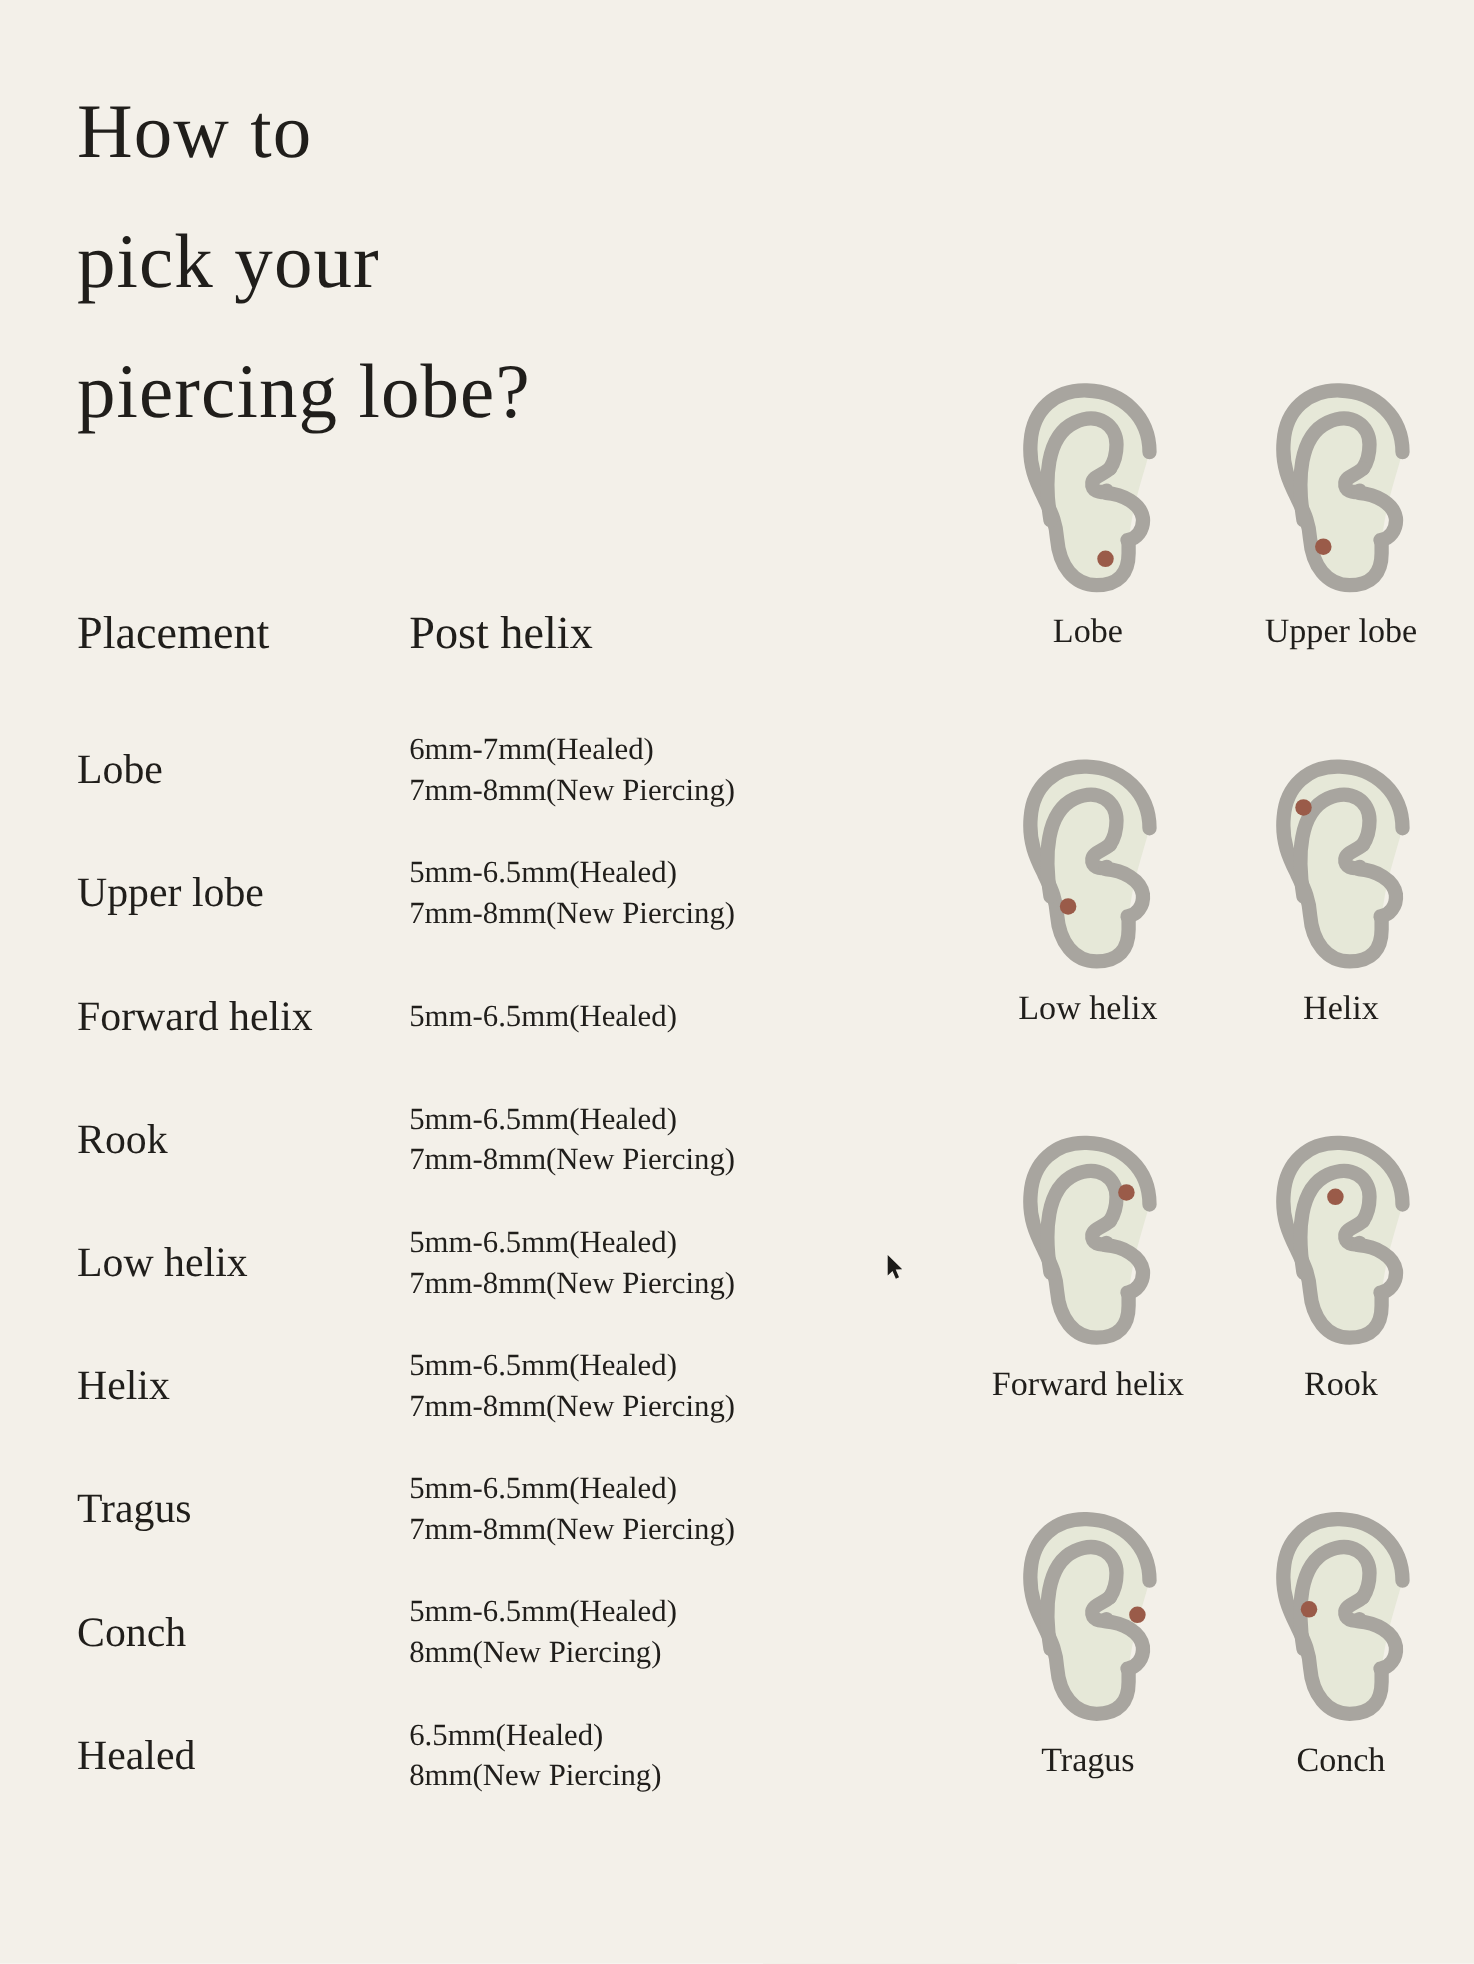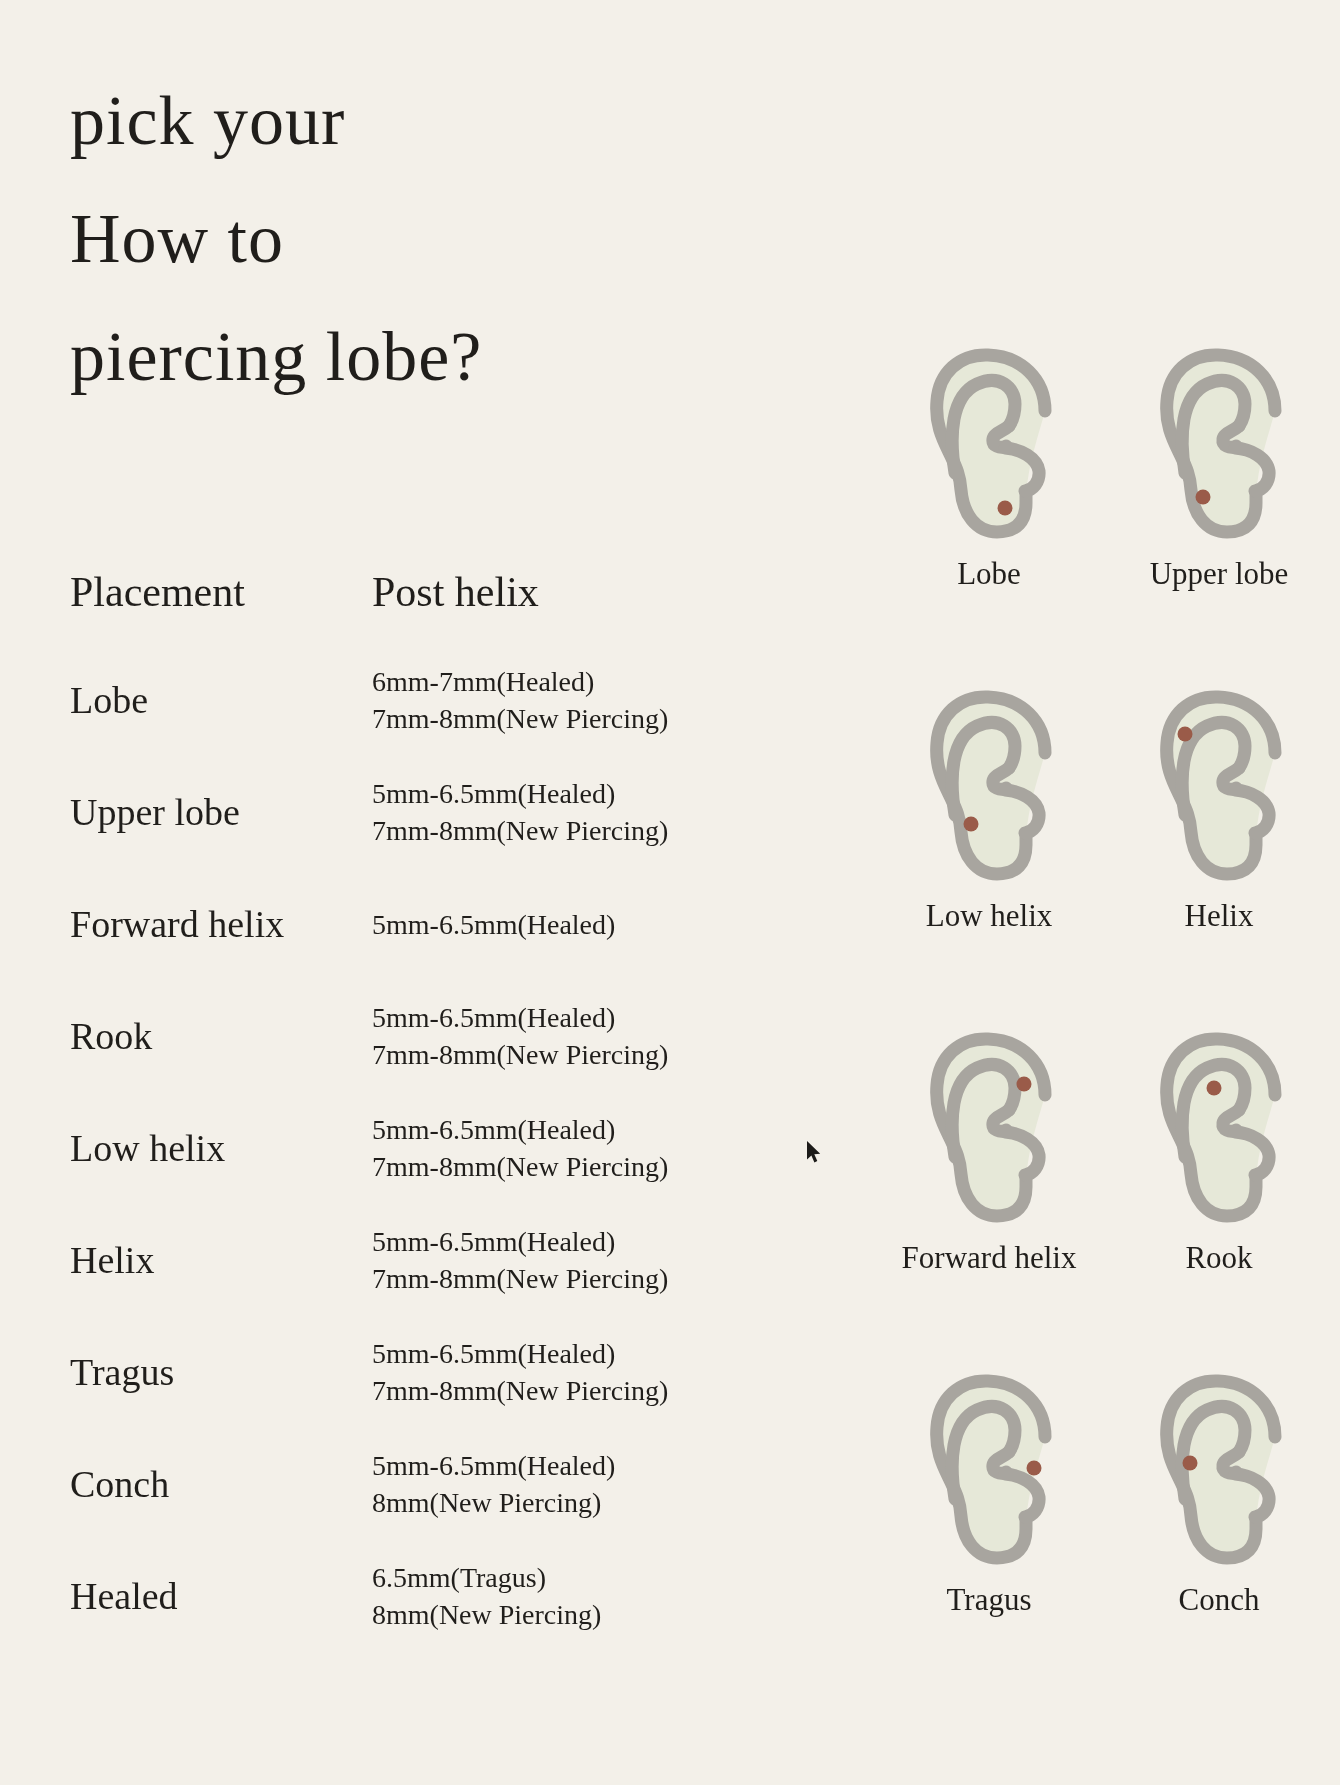--- a/index.html
+++ b/index.html
@@ -16,21 +16,21 @@
     position:absolute;left:70px;top:62px;
     font-size:70px;line-height:118px;font-weight:500;
     letter-spacing:1px;white-space:nowrap;
   }
   
   .table-header{
     position:absolute;left:70px;top:552px;
     display:flex;align-items:baseline;
     font-size:42px;font-weight:500;
   }
-  .ph-col{width:302px;margin-top:16px;}
+  .ph-col{width:302px;}
   .table-rows{
     position:absolute;left:70px;top:644px;
     display:flex;flex-direction:column;
   }
   .trow{
     height:112px;
     display:flex;align-items:center;
   }
   .trow .placement{
     width:302px;
@@ -65,22 +65,22 @@
   }
   
   .cursor{position:absolute;left:806px;top:1140px;}
 </style>
 </head>
 <body>
 
 <div class="canvas">
 
   <div class="title">
+    <div>How to</div>
     <div>pick your</div>
-    <div>How to</div>
     <div>piercing lobe?</div>
   </div>
 
   <div class="table-header">
     <div class="ph-col">Placement</div>
     <div>Post helix</div>
   </div>
 
   <div class="table-rows">
 
@@ -143,21 +143,21 @@
       <div class="placement">Conch</div>
       <div class="values">
         <div>5mm-6.5mm(Healed)</div>
         <div>8mm(New Piercing)</div>
       </div>
     </div>
 
     <div class="trow">
       <div class="placement">Healed</div>
       <div class="values">
-        <div>6.5mm(Tragus)</div>
+        <div>6.5mm(Healed)</div>
         <div>8mm(New Piercing)</div>
       </div>
     </div>
 
   </div>
 
   <div class="ear-grid">
 
     <figure class="ear-cell">
       <svg class="ear-svg" viewBox="0 0 140 200">

